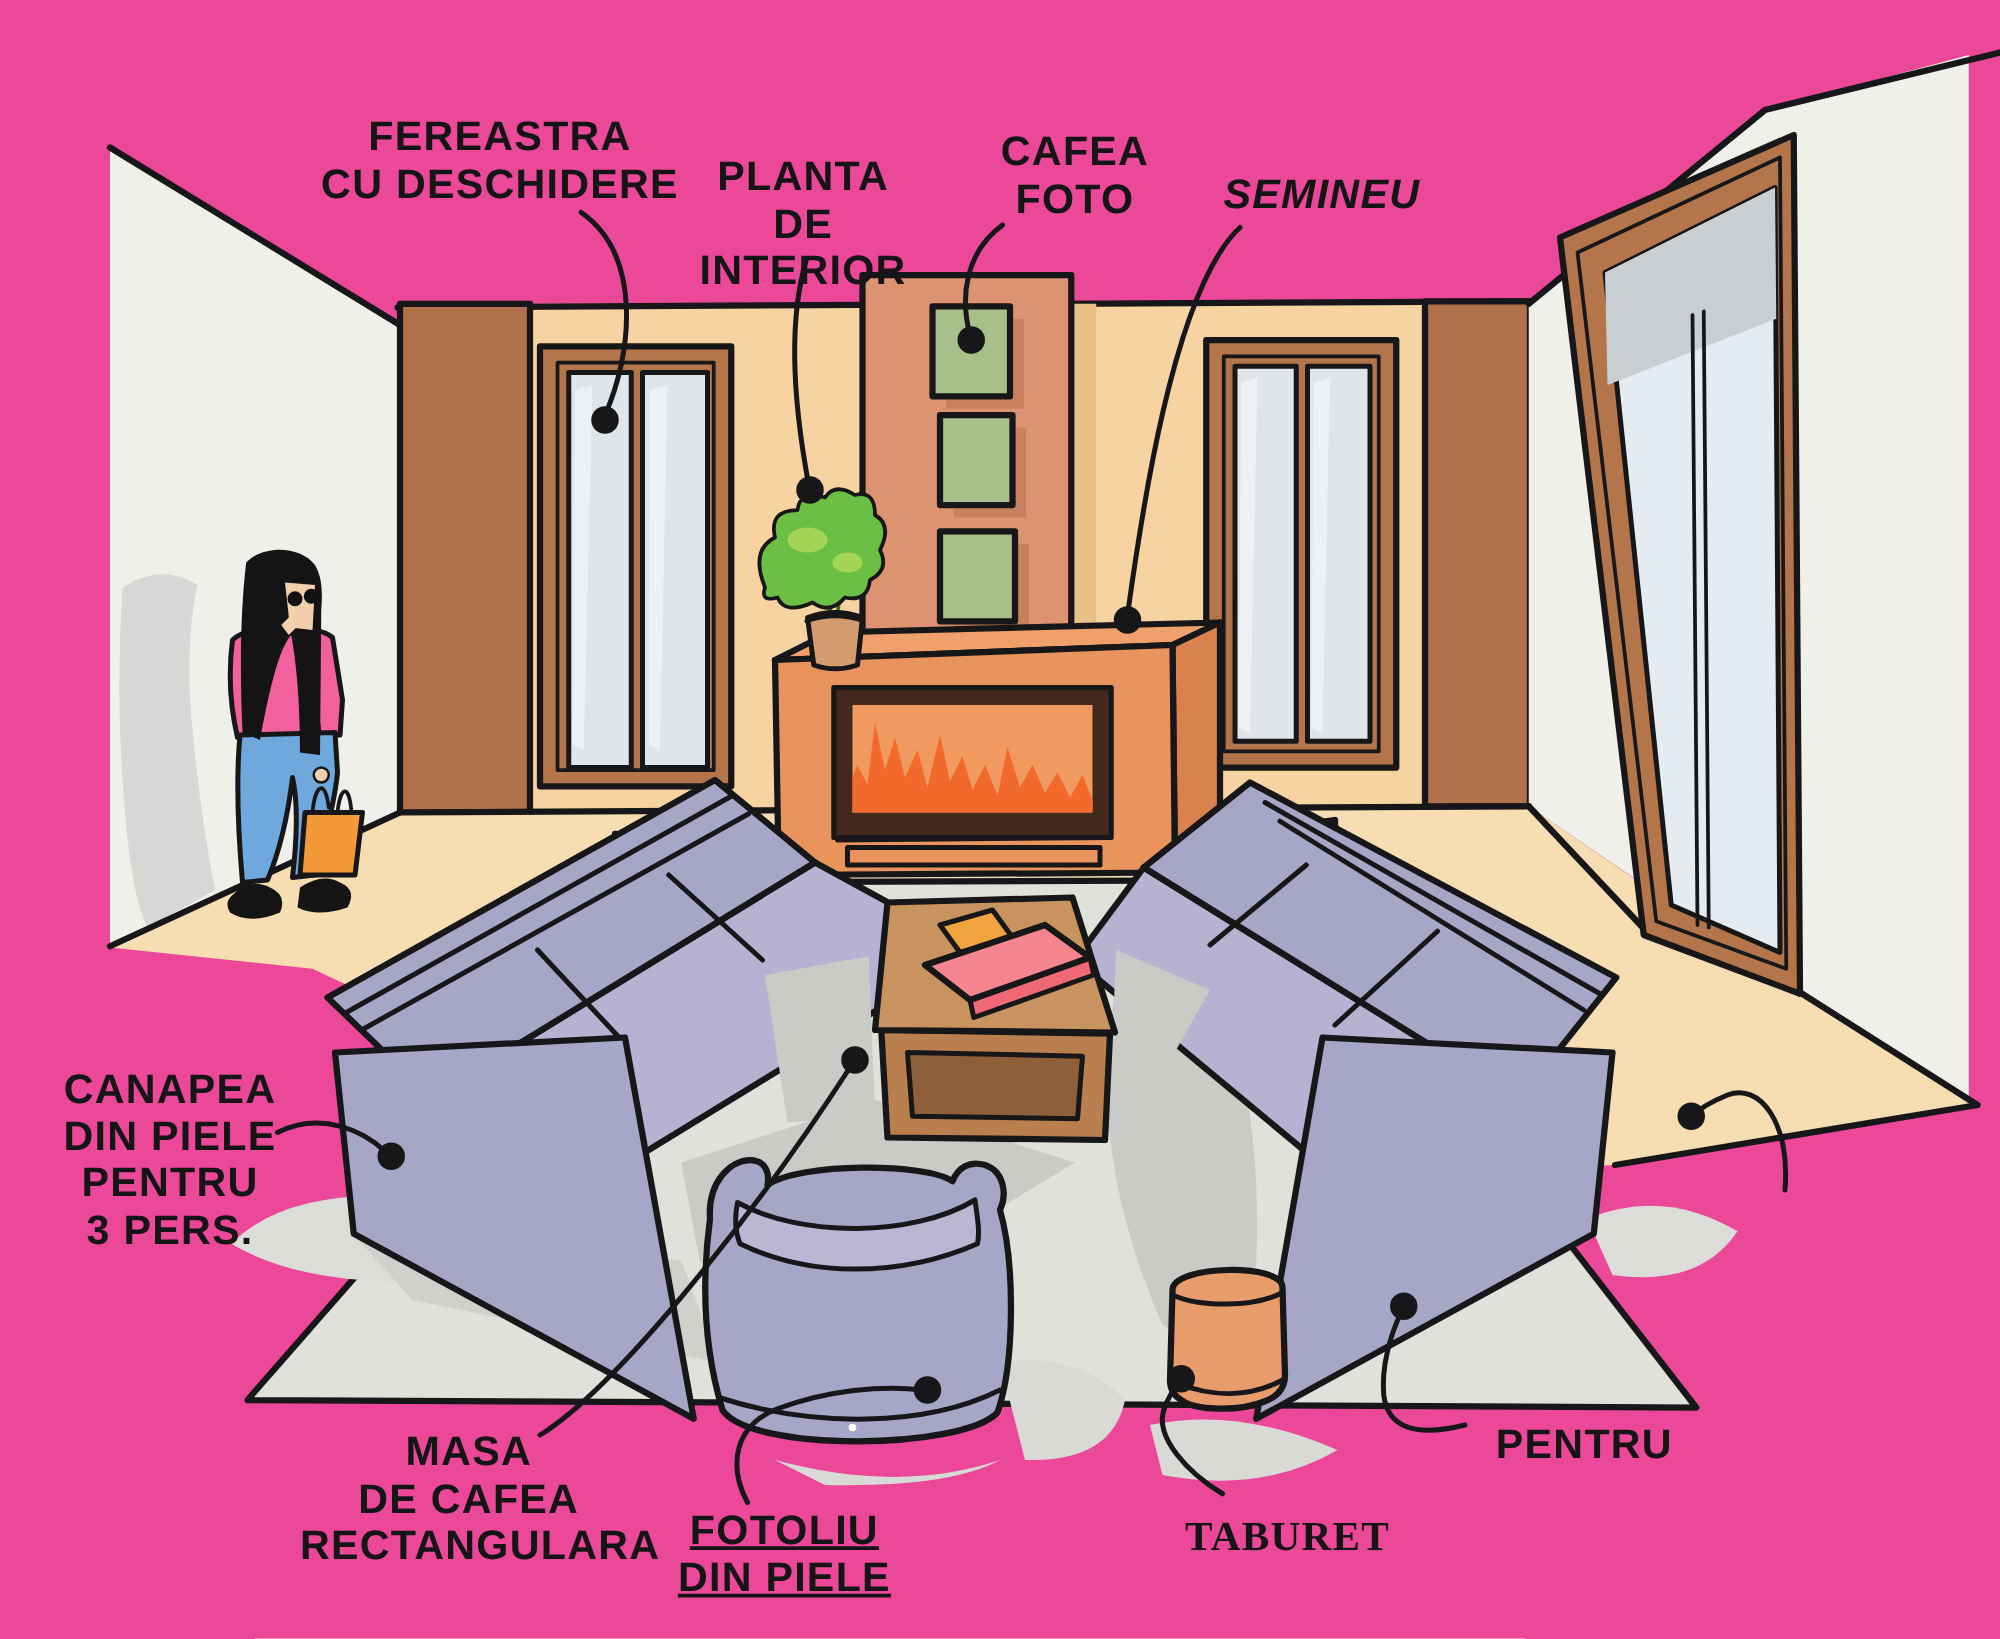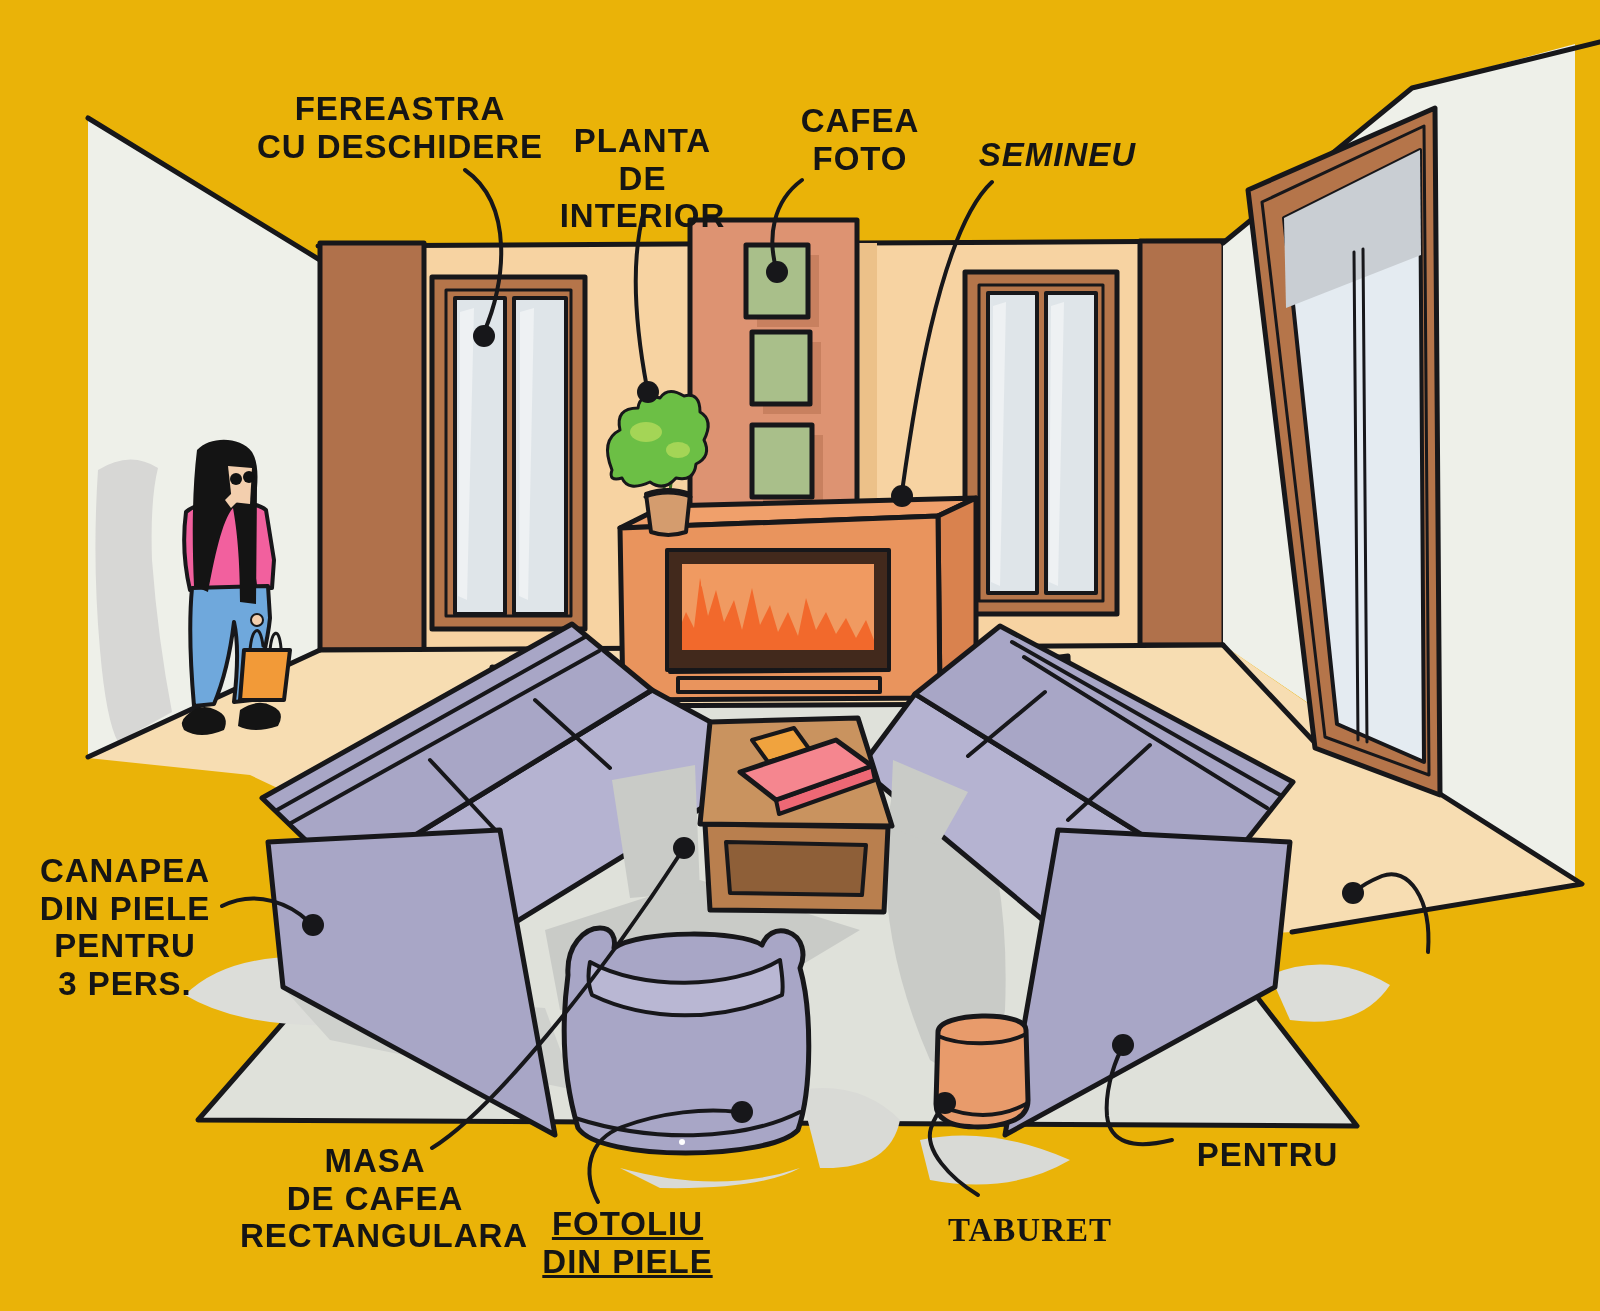--- a/index.html
+++ b/index.html
@@ -1,16 +1,16 @@
 <!DOCTYPE html>
 <html><head>
 <meta charset="utf-8">
 <style>
   html,body{margin:0;padding:0;background:#ffffff;}
-  #canvas{position:relative;width:1600px;height:1311px;background:#eab308;overflow:hidden;
+  #canvas{position:relative;width:1600px;height:1311px;background:#ec4899;overflow:hidden;
           font-family:"Liberation Sans",sans-serif;}
   #scene{position:absolute;left:0;top:0;}
   .label{position:absolute;white-space:pre-line;text-align:center;color:#151515;
          font-weight:800;font-size:33px;line-height:1.14;letter-spacing:1px;
          font-family:"Liberation Sans",sans-serif;}
 </style>
 </head>
 <body>
 
 <div id="canvas">
@@ -227,21 +227,21 @@
   </g>
 </svg>
 
 <div class="label" style="left:250px;top:90px;width:300px;">FEREASTRA
 CU DESCHIDERE</div>
 <div class="label" style="left:540px;top:122px;width:205px;">PLANTA
 DE INTERIOR</div>
 <div class="label" style="left:795px;top:102px;width:130px;">CAFEA
 FOTO</div>
 <div class="label" style="left:975px;top:136px;width:165px;font-style:italic;">SEMINEU</div>
-<div class="label" style="left:25px;top:852px;width:200px;">CANAPEA
+<div class="label" style="left:36px;top:852px;width:200px;">CANAPEA
 DIN PIELE
 PENTRU
 3 PERS.</div>
 <div class="label" style="left:240px;top:1142px;width:270px;">MASA
 DE CAFEA
 RECTANGULARA</div>
 <div class="label" style="left:535px;top:1205px;width:185px;text-decoration:underline;">FOTOLIU
 DIN PIELE</div>
 <div class="label" style="left:940px;top:1212px;width:180px;font-family:Liberation Serif, serif;">TABURET</div>
 <div class="label" style="left:1180px;top:1136px;width:175px;">PENTRU</div>

